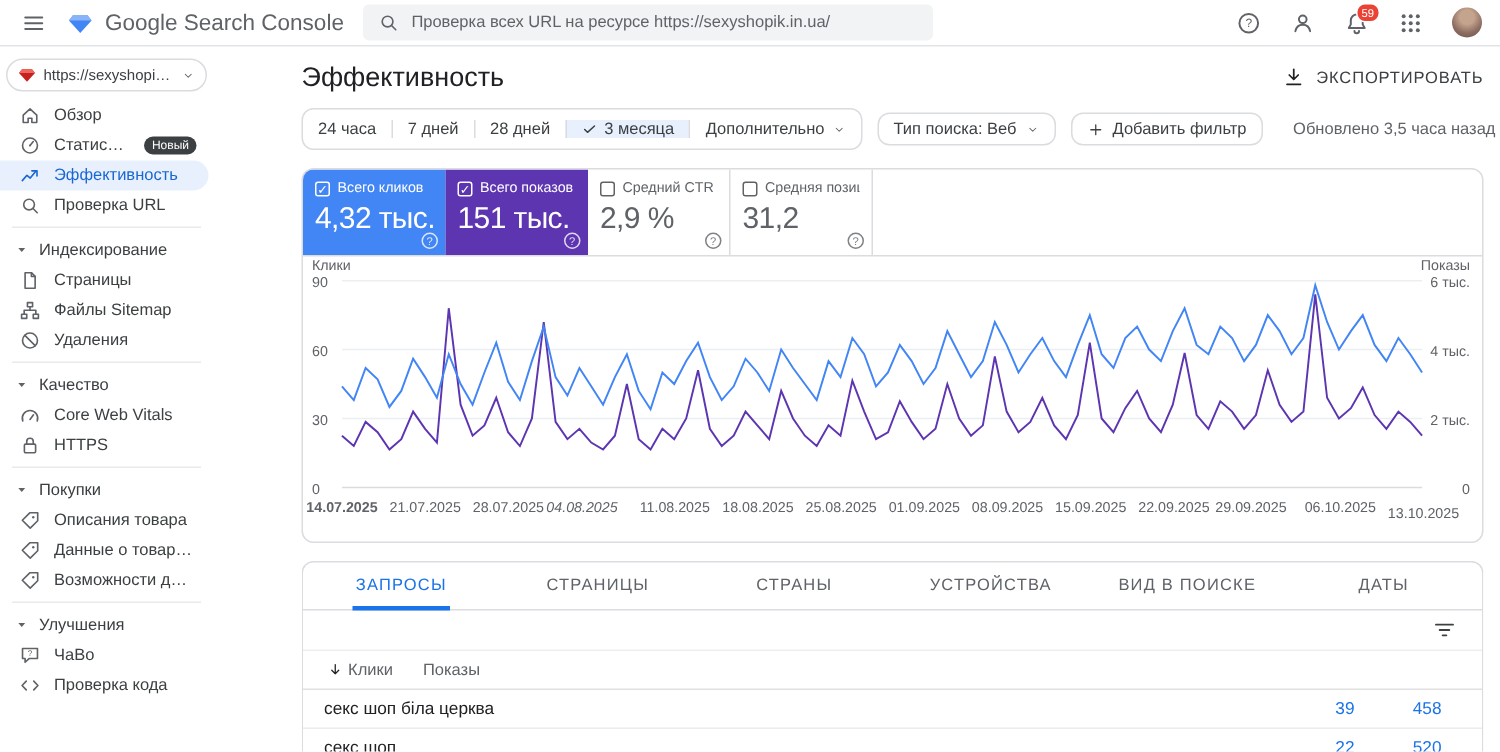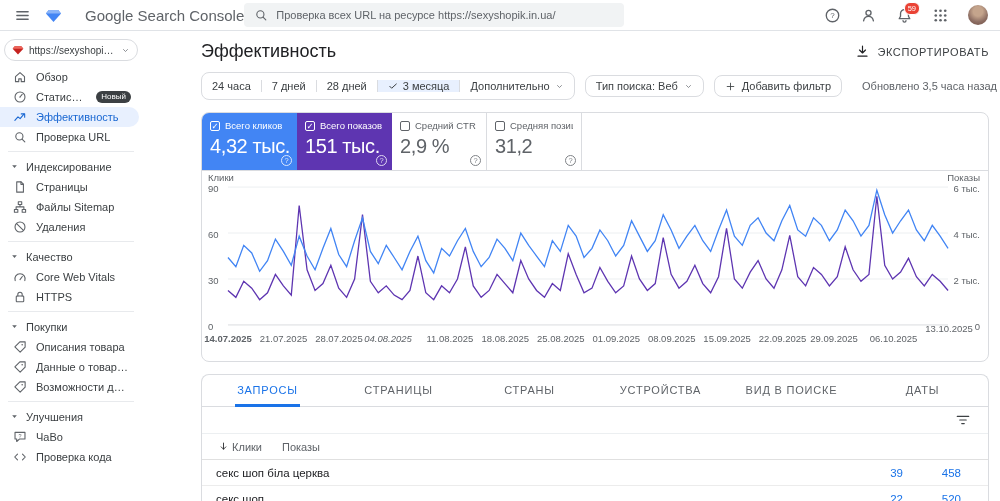--- a/index.html
+++ b/index.html
@@ -5,24 +5,24 @@
 <style>
   *{margin:0;padding:0;box-sizing:border-box}
   html,body{width:1000px;height:501px;overflow:hidden}
   body{position:relative;background:#fff;font-family:"Liberation Sans","DejaVu Sans",sans-serif;color:#202124;font-size:12px}
   [data-icon]{display:inline-flex;flex:none}
   [data-icon] svg{width:100%;height:100%;display:block}
 
   
   .appbar{position:absolute;top:0;left:0;right:0;height:31px;border-bottom:1px solid #e0e3e7;display:flex;align-items:center;padding:0 12px 0 10px;background:#fff;z-index:5}
   .menu-btn{width:17px;height:17px;color:#5f6368;margin-left:4px;cursor:pointer;background:none;border:none}
-  .logo{display:flex;align-items:flex-end;gap:23px;margin-left:14px;cursor:pointer}
+  .logo{display:flex;align-items:flex-end;gap:8px;margin-left:14px;cursor:pointer}
   .logo-gem{width:17px;height:17px}
   .logo-text{font-size:15px;color:#5f6368;white-space:nowrap}
-  .searchbox{display:flex;align-items:center;gap:8px;background:#f1f3f4;border-radius:4px;height:24px;width:380px;padding:0 10px;}
+  .searchbox{display:flex;align-items:center;gap:8px;background:#f1f3f4;border-radius:4px;height:24px;width:380px;padding:0 10px;margin-left:13px}
   .search-ic{width:14px;height:14px;color:#5f6368}
   .searchbox input{border:0;background:transparent;outline:none;flex:1;font-size:11px;font-family:inherit;color:#3c4043}
   .searchbox input::placeholder{color:#5f6368;opacity:1}
   .appbar-right{margin-left:auto;display:flex;align-items:center;gap:19px}
   .abtn{width:17px;height:17px;color:#5f6368;position:relative;cursor:pointer;background:none;border:none}
   .bell-badge{position:absolute;top:-5px;right:-7px;background:#ea4335;color:#fff;font-size:7.5px;line-height:1;padding:2px 3px;border-radius:6px;min-width:13px;text-align:center;border:1px solid #fff}
   .avatar{width:20px;height:20px;border-radius:50%;background:radial-gradient(circle at 50% 32%,#c4a48c 0 28%,#8d6e63 62%,#6d4c41 100%);cursor:pointer}
 
   
   #sidebar{position:absolute;top:31px;left:0;width:200px;bottom:0;overflow:hidden;padding-top:6px;background:#fff}
@@ -476,21 +476,21 @@
         <div class="tick tick-x" style="left: 160px; top: 162px; font-style: italic;">04.08.2025</div>
         <div class="tick tick-x" style="left: 221.846px; top: 162px;">11.08.2025</div>
         <div class="tick tick-x" style="left: 277.308px; top: 162px;">18.08.2025</div>
         <div class="tick tick-x" style="left: 332.769px; top: 162px;">25.08.2025</div>
         <div class="tick tick-x" style="left: 388.231px; top: 162px;">01.09.2025</div>
         <div class="tick tick-x" style="left: 443.692px; top: 162px;">08.09.2025</div>
         <div class="tick tick-x" style="left: 499.154px; top: 162px;">15.09.2025</div>
         <div class="tick tick-x" style="left: 554.615px; top: 162px;">22.09.2025</div>
         <div class="tick tick-x" style="left: 594px; top: 162px; margin-left: 12px;">29.09.2025</div>
         <div class="tick tick-x" style="left: 665.538px; top: 162px;">06.10.2025</div>
-        <div class="tick tick-x" style="left: 721px; top: 152px;">13.10.2025</div>
+        <div class="tick tick-x" style="left: 721px; top: 166px;">13.10.2025</div>
       </div>
   </section>
 
   <section class="panel panel-table">
     <div class="tabs" id="tabs">
         <div class="tab active">
           <span class="tab-label">ЗАПРОСЫ</span>
         </div>
         <div class="tab">
           <span class="tab-label">СТРАНИЦЫ</span>

